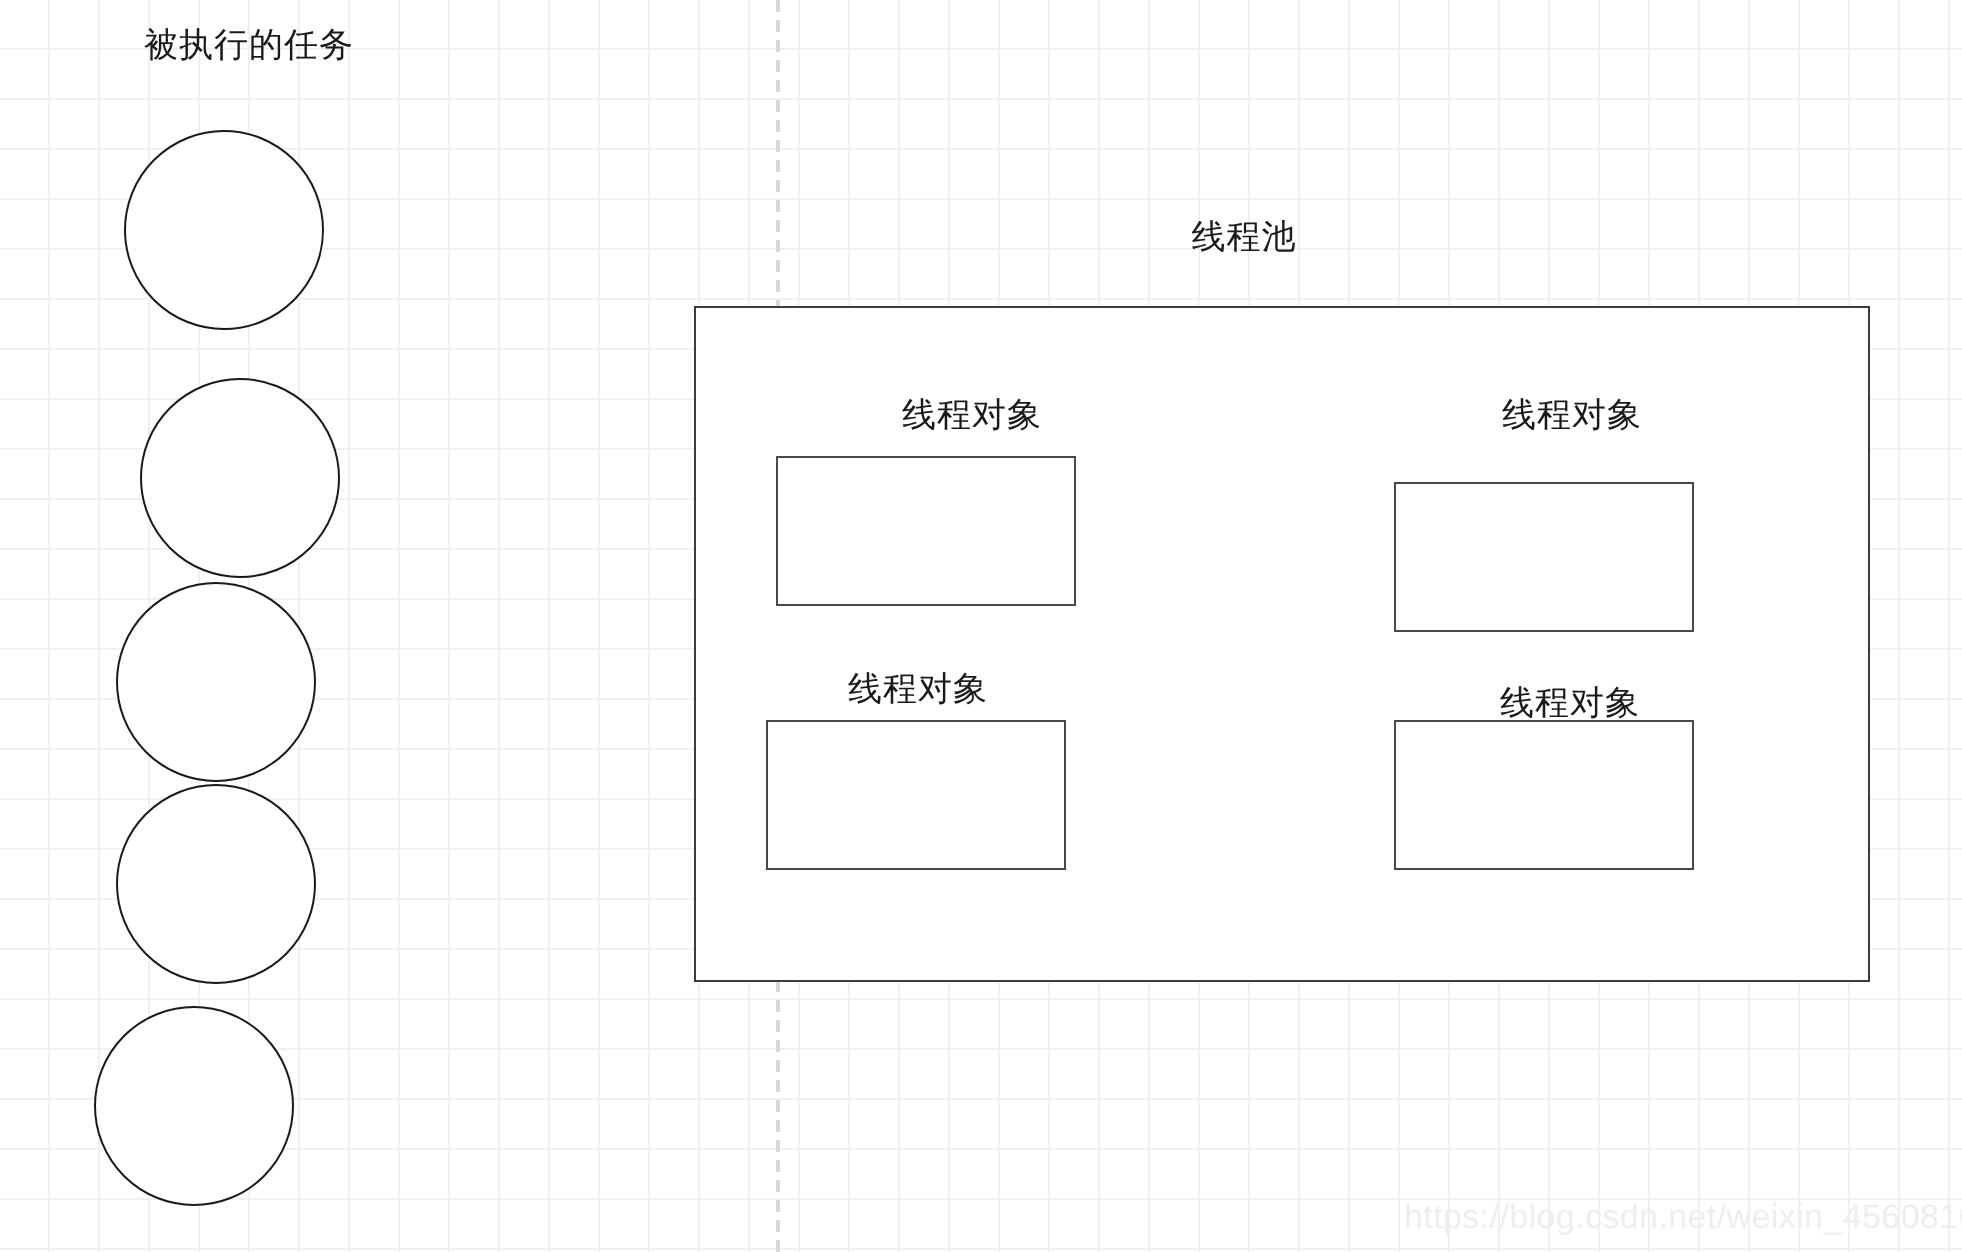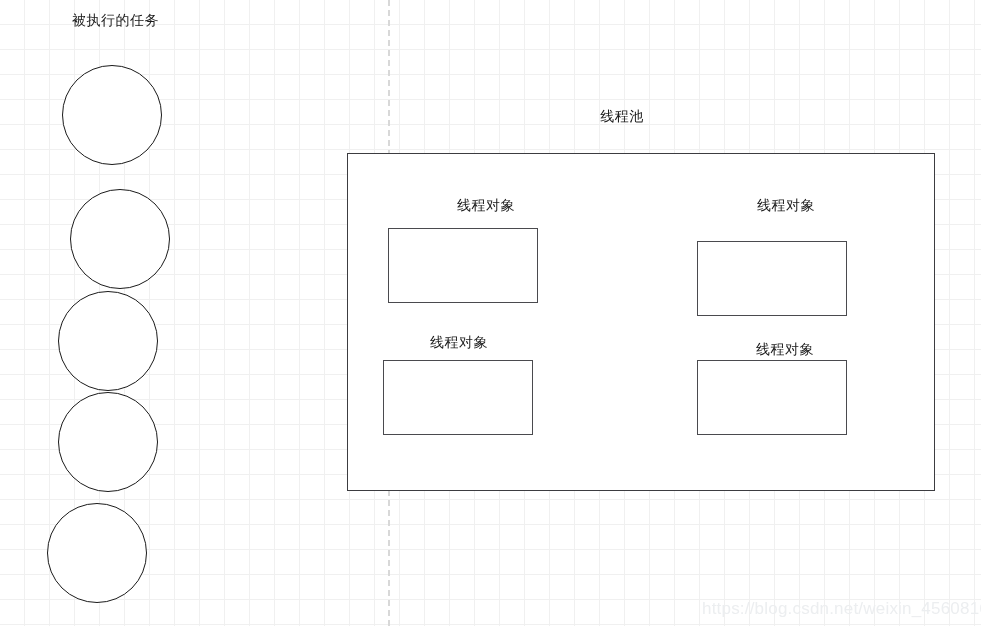--- a/index.html
+++ b/index.html
@@ -33,25 +33,24 @@
     width: 100px;
     height: 100px;
     border: 1.4px solid #1a1a1a;
     border-radius: 50%;
     background: #ffffff;
   }
 
   .label {
     position: absolute;
     color: #1a1a1a;
-    font-size: 14px;
+    font-size: 17px;
     line-height: 1;
     white-space: nowrap;
     letter-spacing: 0.5px;
-    font-family: Liberation Serif, serif;
   }
 
   .label-center {
     transform: translateX(-50%);
   }
 
   #pool-box {
     position: absolute;
     box-sizing: border-box;
     background: #ffffff;

